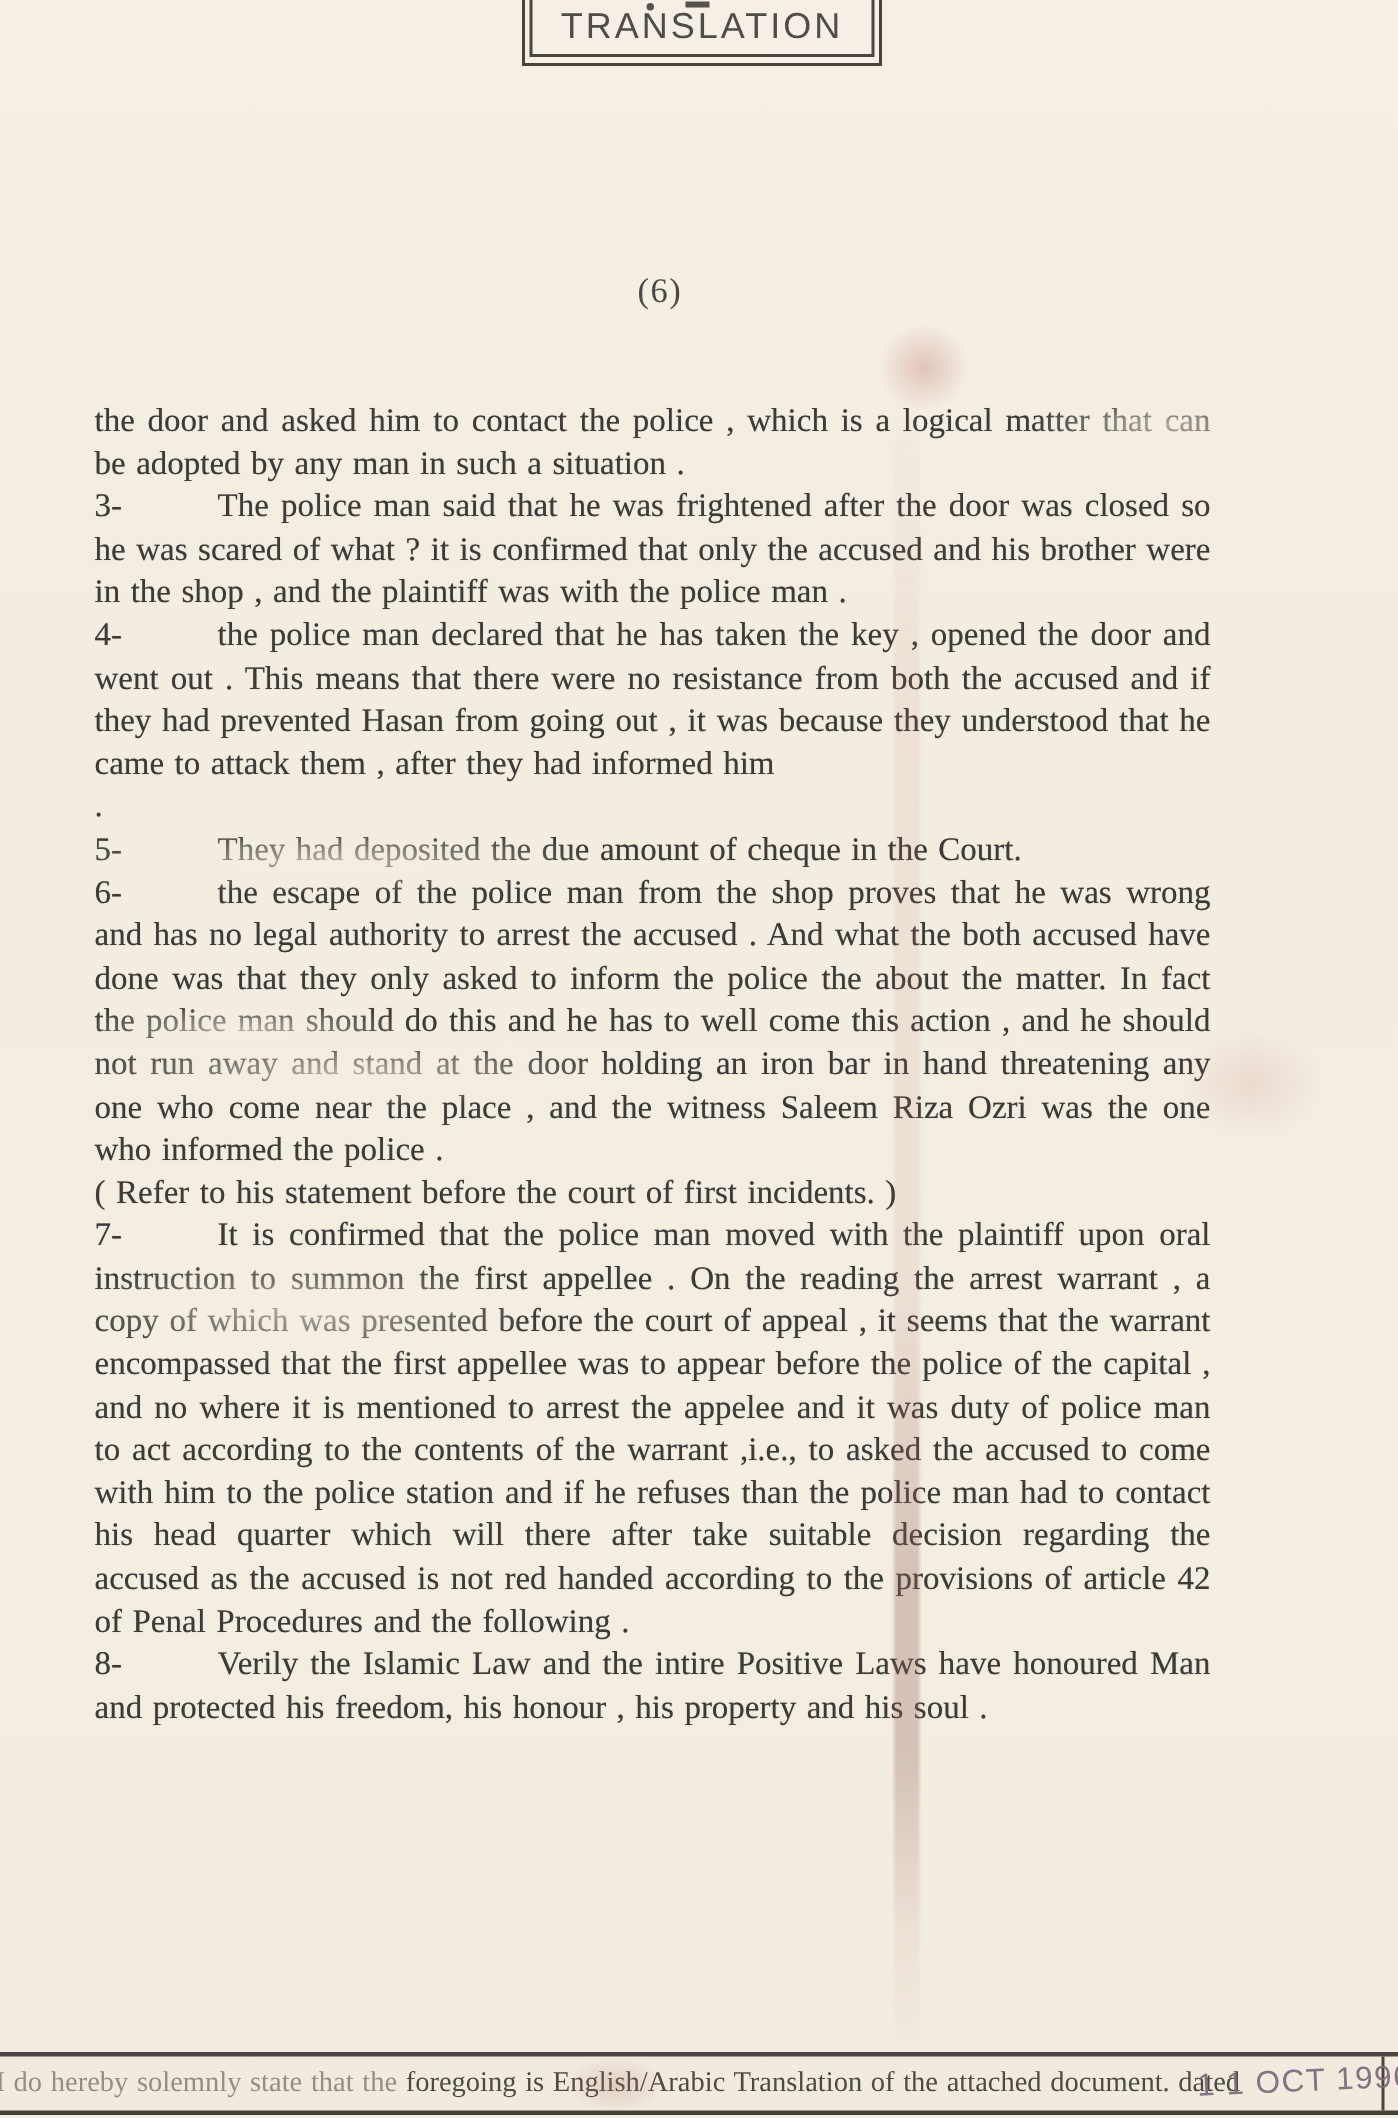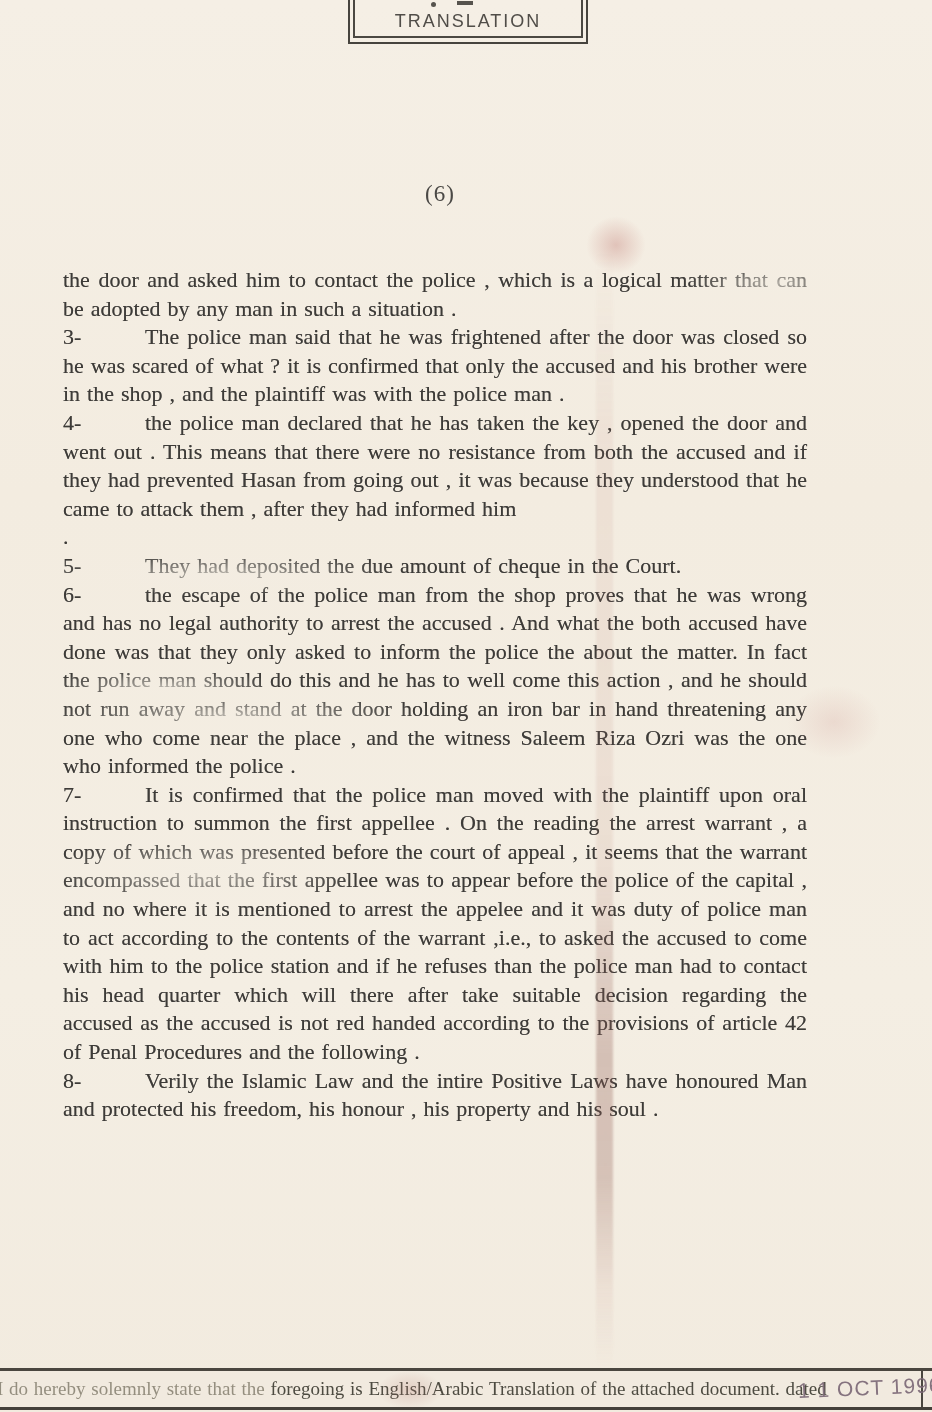--- a/index.html
+++ b/index.html
@@ -16,21 +16,21 @@
     position:absolute;left:348px;top:-20px;width:236px;height:60px;
     border:2px solid #47443e;
   }
   .trans-box-inner{
     position:absolute;left:3px;right:3px;top:3px;bottom:4px;
     border:2px solid #4b4842;
     display:flex;align-items:flex-end;justify-content:center;
   }
   .trans-label{
     font-family:"Liberation Sans", sans-serif;
-    font-size:18px;letter-spacing:2px;color:#504d48;
+    font-size:24px;letter-spacing:2px;color:#504d48;
     padding-bottom:4px;
   }
   .mark-dot{position:absolute;left:431px;top:2px;width:5px;height:5px;background:#56534d;border-radius:50%;}
   .mark-dash{position:absolute;left:457px;top:1px;width:16px;height:4px;background:#56534d;}
 
   
   .page-num{
     position:absolute;left:370px;top:181px;width:140px;
     text-align:center;font-size:23px;letter-spacing:1px;color:#4b4946;
   }
@@ -103,20 +103,21 @@
 
   <div class="page-num">(6)</div>
 
   <div class="doc-body">
     <p class="gap-after"><span class="pnum"></span><span>the door and asked him to contact the police , which is a logical matter that can be adopted by any man in such a situation .</span></p>
     <p><span class="pnum">3-</span><span>The police man said that he was frightened after the door was closed so he was scared of what ? it is confirmed that only the accused and his brother were in the shop , and the plaintiff was with the police man .</span></p>
     <p><span class="pnum">4-</span><span>the police man declared that he has taken the key , opened the door and went out . This means that there were no resistance from both the accused and if they had prevented Hasan from going out , it was because they understood that he came to attack them , after they had informed him</span></p>
     <p class="dot-line"><span class="pnum"></span><span>.</span></p>
     <p><span class="pnum">5-</span><span>They had deposited the due amount of cheque in the Court.</span></p>
     <p><span class="pnum">6-</span><span>the escape of the police man from the shop proves that he was wrong and has no legal authority to arrest the accused . And what the both accused have done was that they only asked to inform the police the about the matter. In fact the police man should do this and he has to well come this action , and he should not run away and stand at the door holding an iron bar in hand threatening any one who come near the place , and the witness Saleem Riza Ozri was the one who informed the police .</span></p>
+    <p><span class="pnum"></span><span>( Refer to his statement before the court of first incidents. )</span></p>
     <p><span class="pnum">7-</span><span>It is confirmed that the police man moved with the plaintiff upon oral instruction to summon the first appellee . On the reading the arrest warrant , a copy of which was presented before the court of appeal , it seems that the warrant encompassed that the first appellee was to appear before the police of the capital , and no where it is mentioned to arrest the appelee and it was duty of police man to act according to the contents of the warrant ,i.e., to asked the accused to come with him to the police station and if he refuses than the police man had to contact his head quarter which will there after take suitable decision regarding the accused as the accused is not red handed according to the provisions of article 42 of Penal Procedures and the following .</span></p>
     <p><span class="pnum">8-</span><span>Verily the Islamic Law and the intire Positive Laws have honoured Man and protected his freedom, his honour , his property and his soul .</span></p>
   </div>
 
   <div class="footer">
     <div class="footer-text">
       <span class="faded">I do hereby solemnly state that the </span><span class="main">foregoing is English/Arabic Translation of the attached document. dated</span>
     </div>
     <div class="footer-vline"></div>
   </div>

